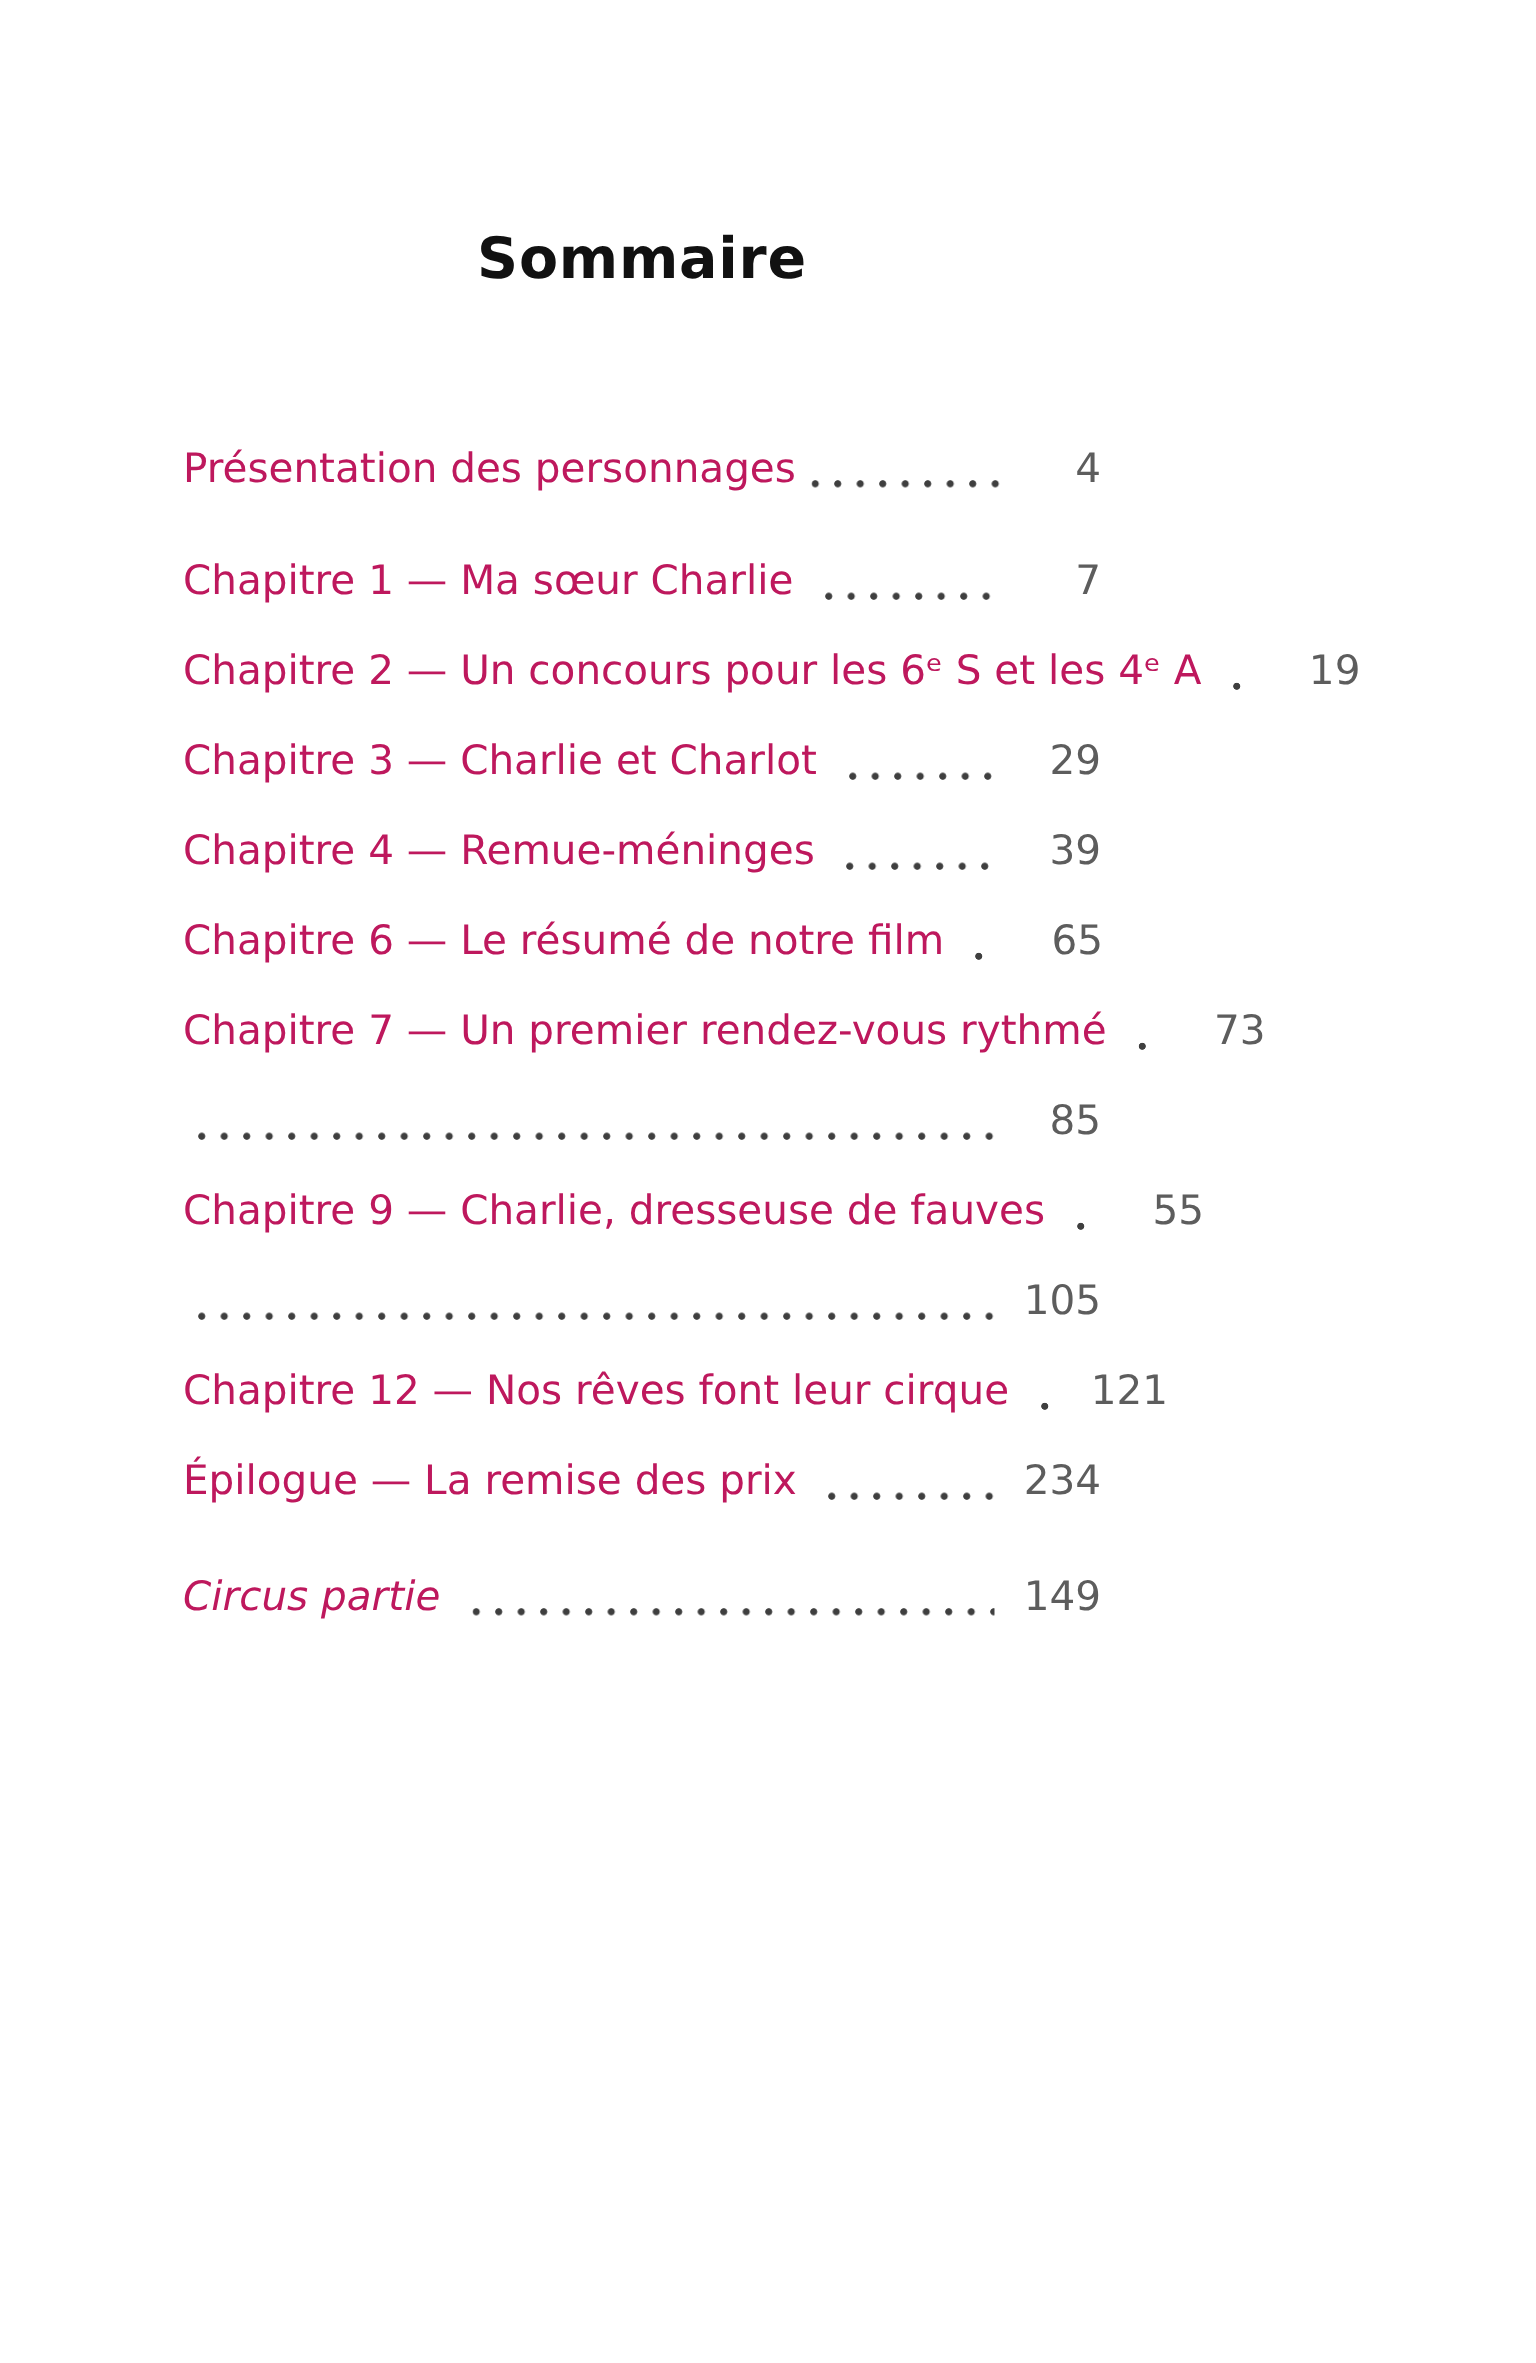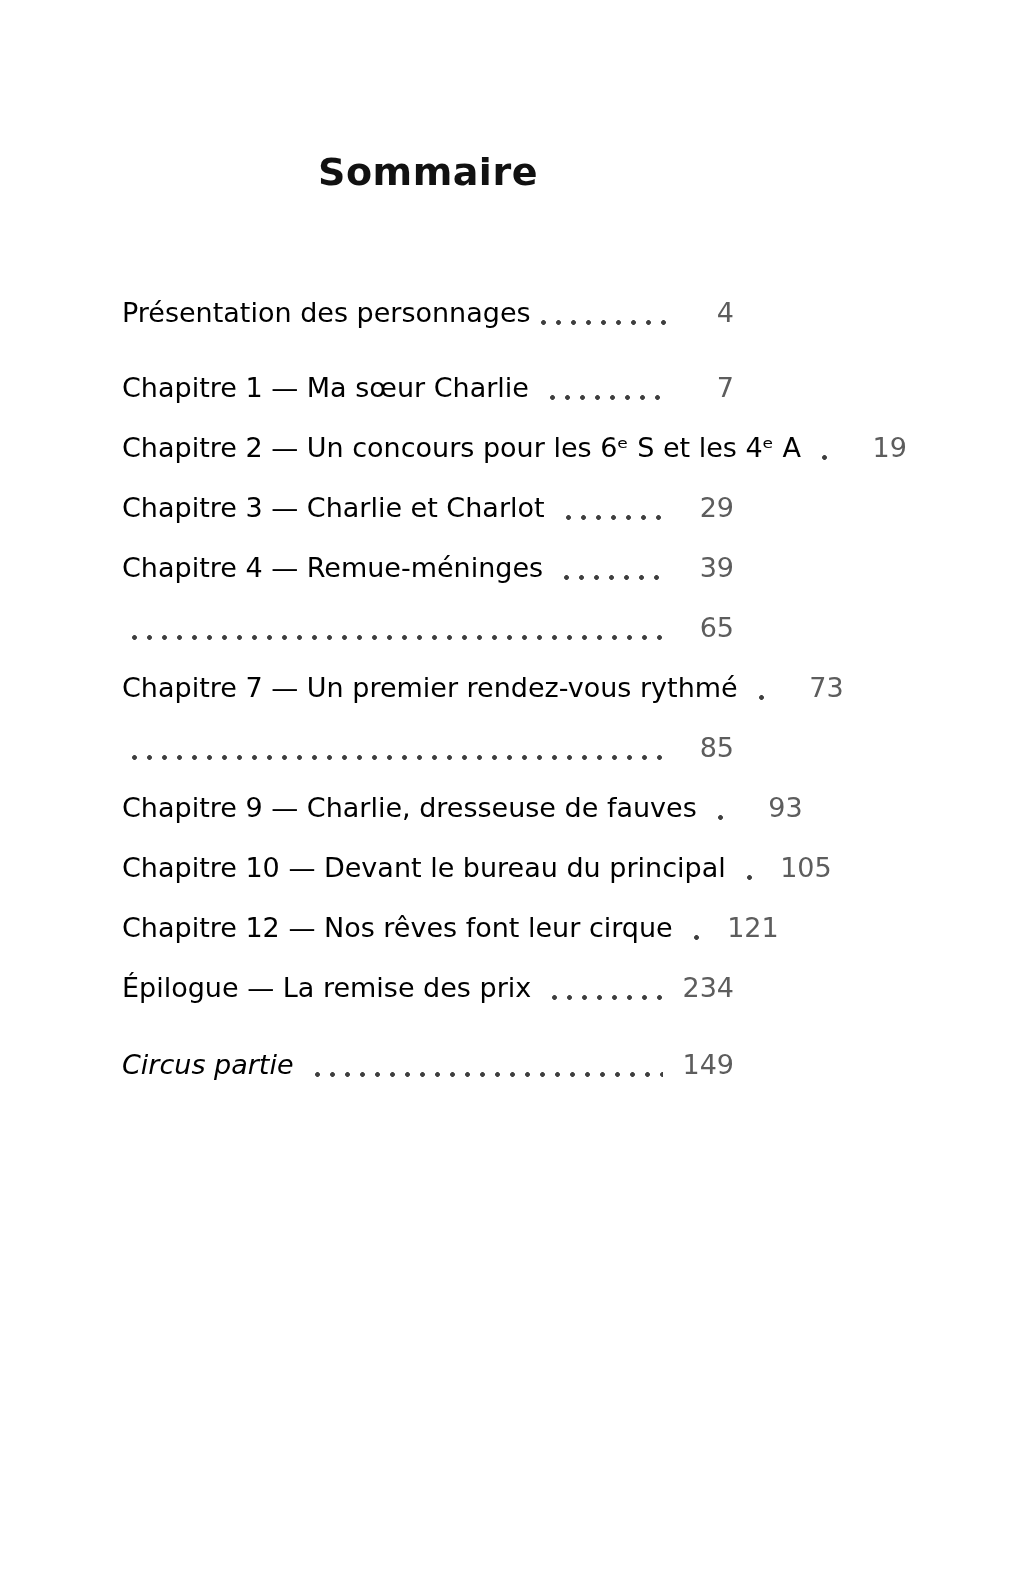--- a/index.html
+++ b/index.html
@@ -44,21 +44,21 @@
   
   .row:nth-child(2) {
     margin-top: 41px;
   }
   
   .row:last-child {
     margin-top: 43px;
   }
   .label {
     white-space: nowrap;
-    color: #000000;
+    color: #be185d;
   }
   .row.italic .label {
     font-style: italic;
   }
   .leader {
     flex: 1 1 auto;
     align-self: flex-end;
     height: 5px;
     margin: 0 4px 5px 10px;
     min-width: 14px;
@@ -105,43 +105,43 @@
   </div>
 
   <div class="row">
     <span class="label">Chapitre 4 — Remue-méninges</span>
     <span class="leader"></span>
     <span class="pagenum">39</span>
   </div>
 
 
   <div class="row">
+    <span class="label">Chapitre 6 — Le résumé de notre film</span>
     <span class="leader"></span>
     <span class="pagenum">65</span>
   </div>
 
   <div class="row">
     <span class="label">Chapitre 7 — Un premier rendez-vous rythmé</span>
     <span class="leader"></span>
     <span class="pagenum">73</span>
   </div>
 
   <div class="row">
     <span class="leader"></span>
     <span class="pagenum">85</span>
   </div>
 
   <div class="row">
     <span class="label">Chapitre 9 — Charlie, dresseuse de fauves</span>
     <span class="leader"></span>
-    <span class="pagenum">93</span>
+    <span class="pagenum">55</span>
   </div>
 
   <div class="row">
-    <span class="label">Chapitre 10 — Devant le bureau du principal</span>
     <span class="leader"></span>
     <span class="pagenum">105</span>
   </div>
 
 
   <div class="row">
     <span class="label">Chapitre 12 — Nos rêves font leur cirque</span>
     <span class="leader"></span>
     <span class="pagenum">121</span>
   </div>

